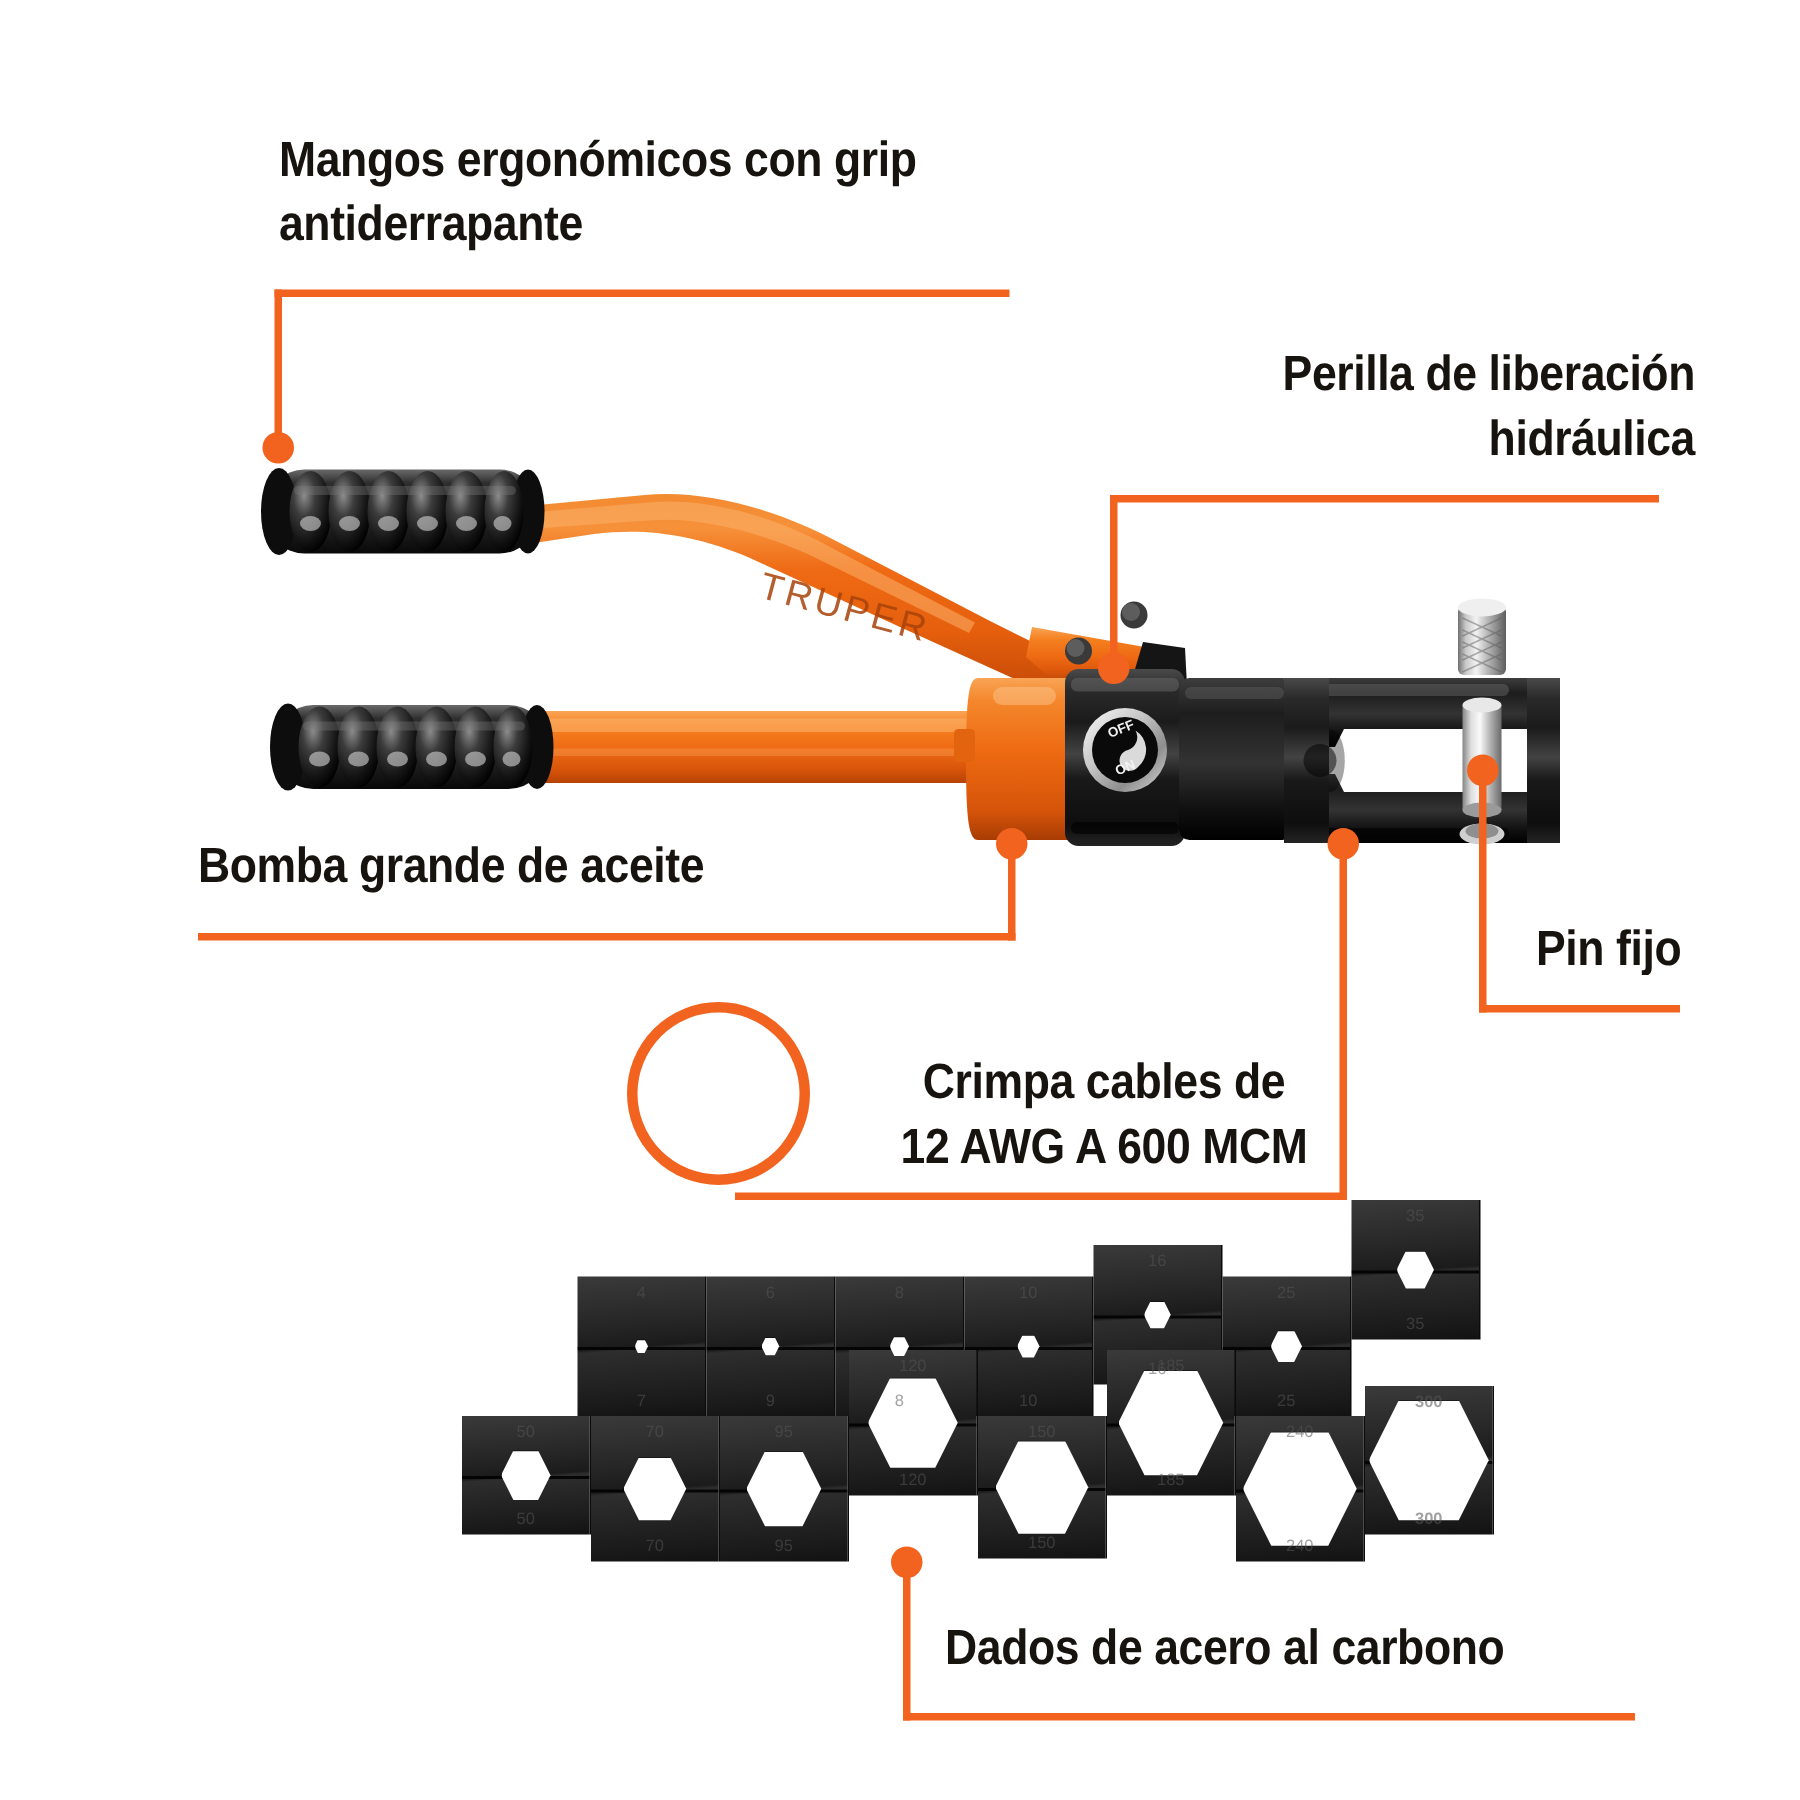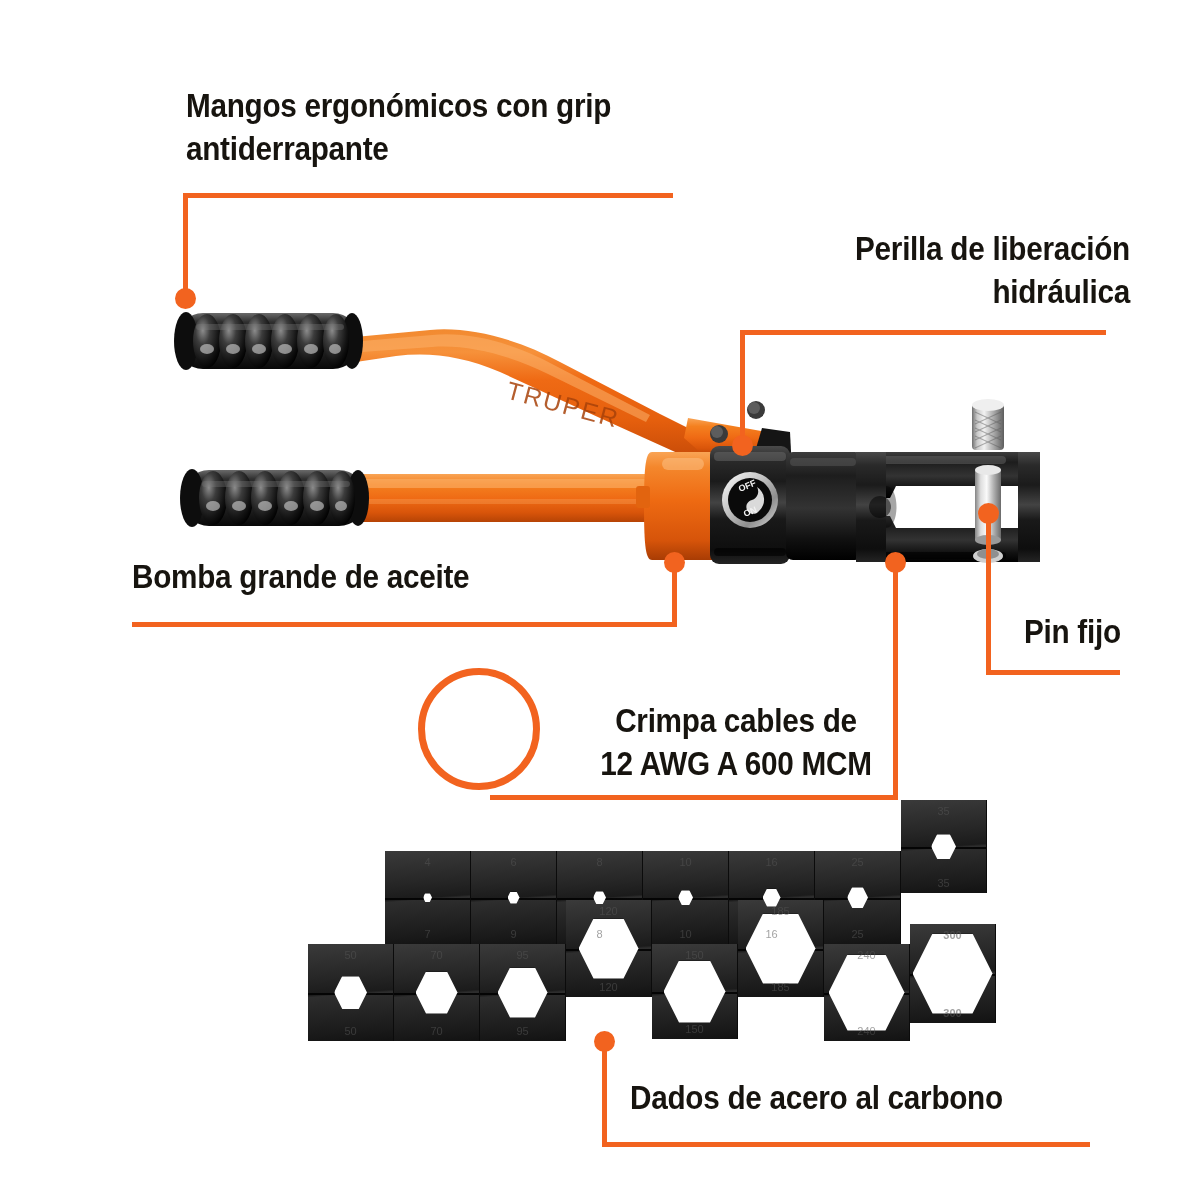--- a/index.html
+++ b/index.html
@@ -365,38 +365,38 @@
       <div class="die" style="left: 557px; top: 851px; width: 86px; height: 93px;">
         <div class="die-hole" style="width: 13px; height: 13px;"></div>
         <div class="die-label top">8</div>
         <div class="die-label bot">8</div>
       </div>
       <div class="die" style="left: 643px; top: 851px; width: 86px; height: 93px;">
         <div class="die-hole" style="width: 15px; height: 15px;"></div>
         <div class="die-label top">10</div>
         <div class="die-label bot">10</div>
       </div>
-      <div class="die" style="left: 729px; top: 851px; width: 86px; height: 93px;">
+      <div class="die" style="left: 729px; top: 830px; width: 86px; height: 93px;">
         <div class="die-hole" style="width: 18px; height: 18px;"></div>
         <div class="die-label top">16</div>
         <div class="die-label bot">16</div>
       </div>
       <div class="die" style="left: 815px; top: 851px; width: 86px; height: 93px;">
         <div class="die-hole" style="width: 21px; height: 21px;"></div>
         <div class="die-label top">25</div>
         <div class="die-label bot">25</div>
       </div>
       <div class="die" style="left: 901px; top: 800px; width: 86px; height: 93px;">
         <div class="die-hole" style="width: 25px; height: 25px;"></div>
         <div class="die-label top">35</div>
         <div class="die-label bot">35</div>
       </div>
     </div>
   <div id="dies-bottom">
-      <div class="die" style="left: 308px; top: 944px; width: 86px; height: 97px;">
+      <div class="die" style="left: 308px; top: 944px; width: 86px; height: 79px;">
         <div class="die-hole" style="width: 33px; height: 33px;"></div>
         <div class="die-label top">50</div>
         <div class="die-label bot">50</div>
       </div>
       <div class="die" style="left: 394px; top: 944px; width: 86px; height: 97px;">
         <div class="die-hole" style="width: 42px; height: 42px;"></div>
         <div class="die-label top">70</div>
         <div class="die-label bot">70</div>
       </div>
       <div class="die" style="left: 480px; top: 944px; width: 86px; height: 97px;">

